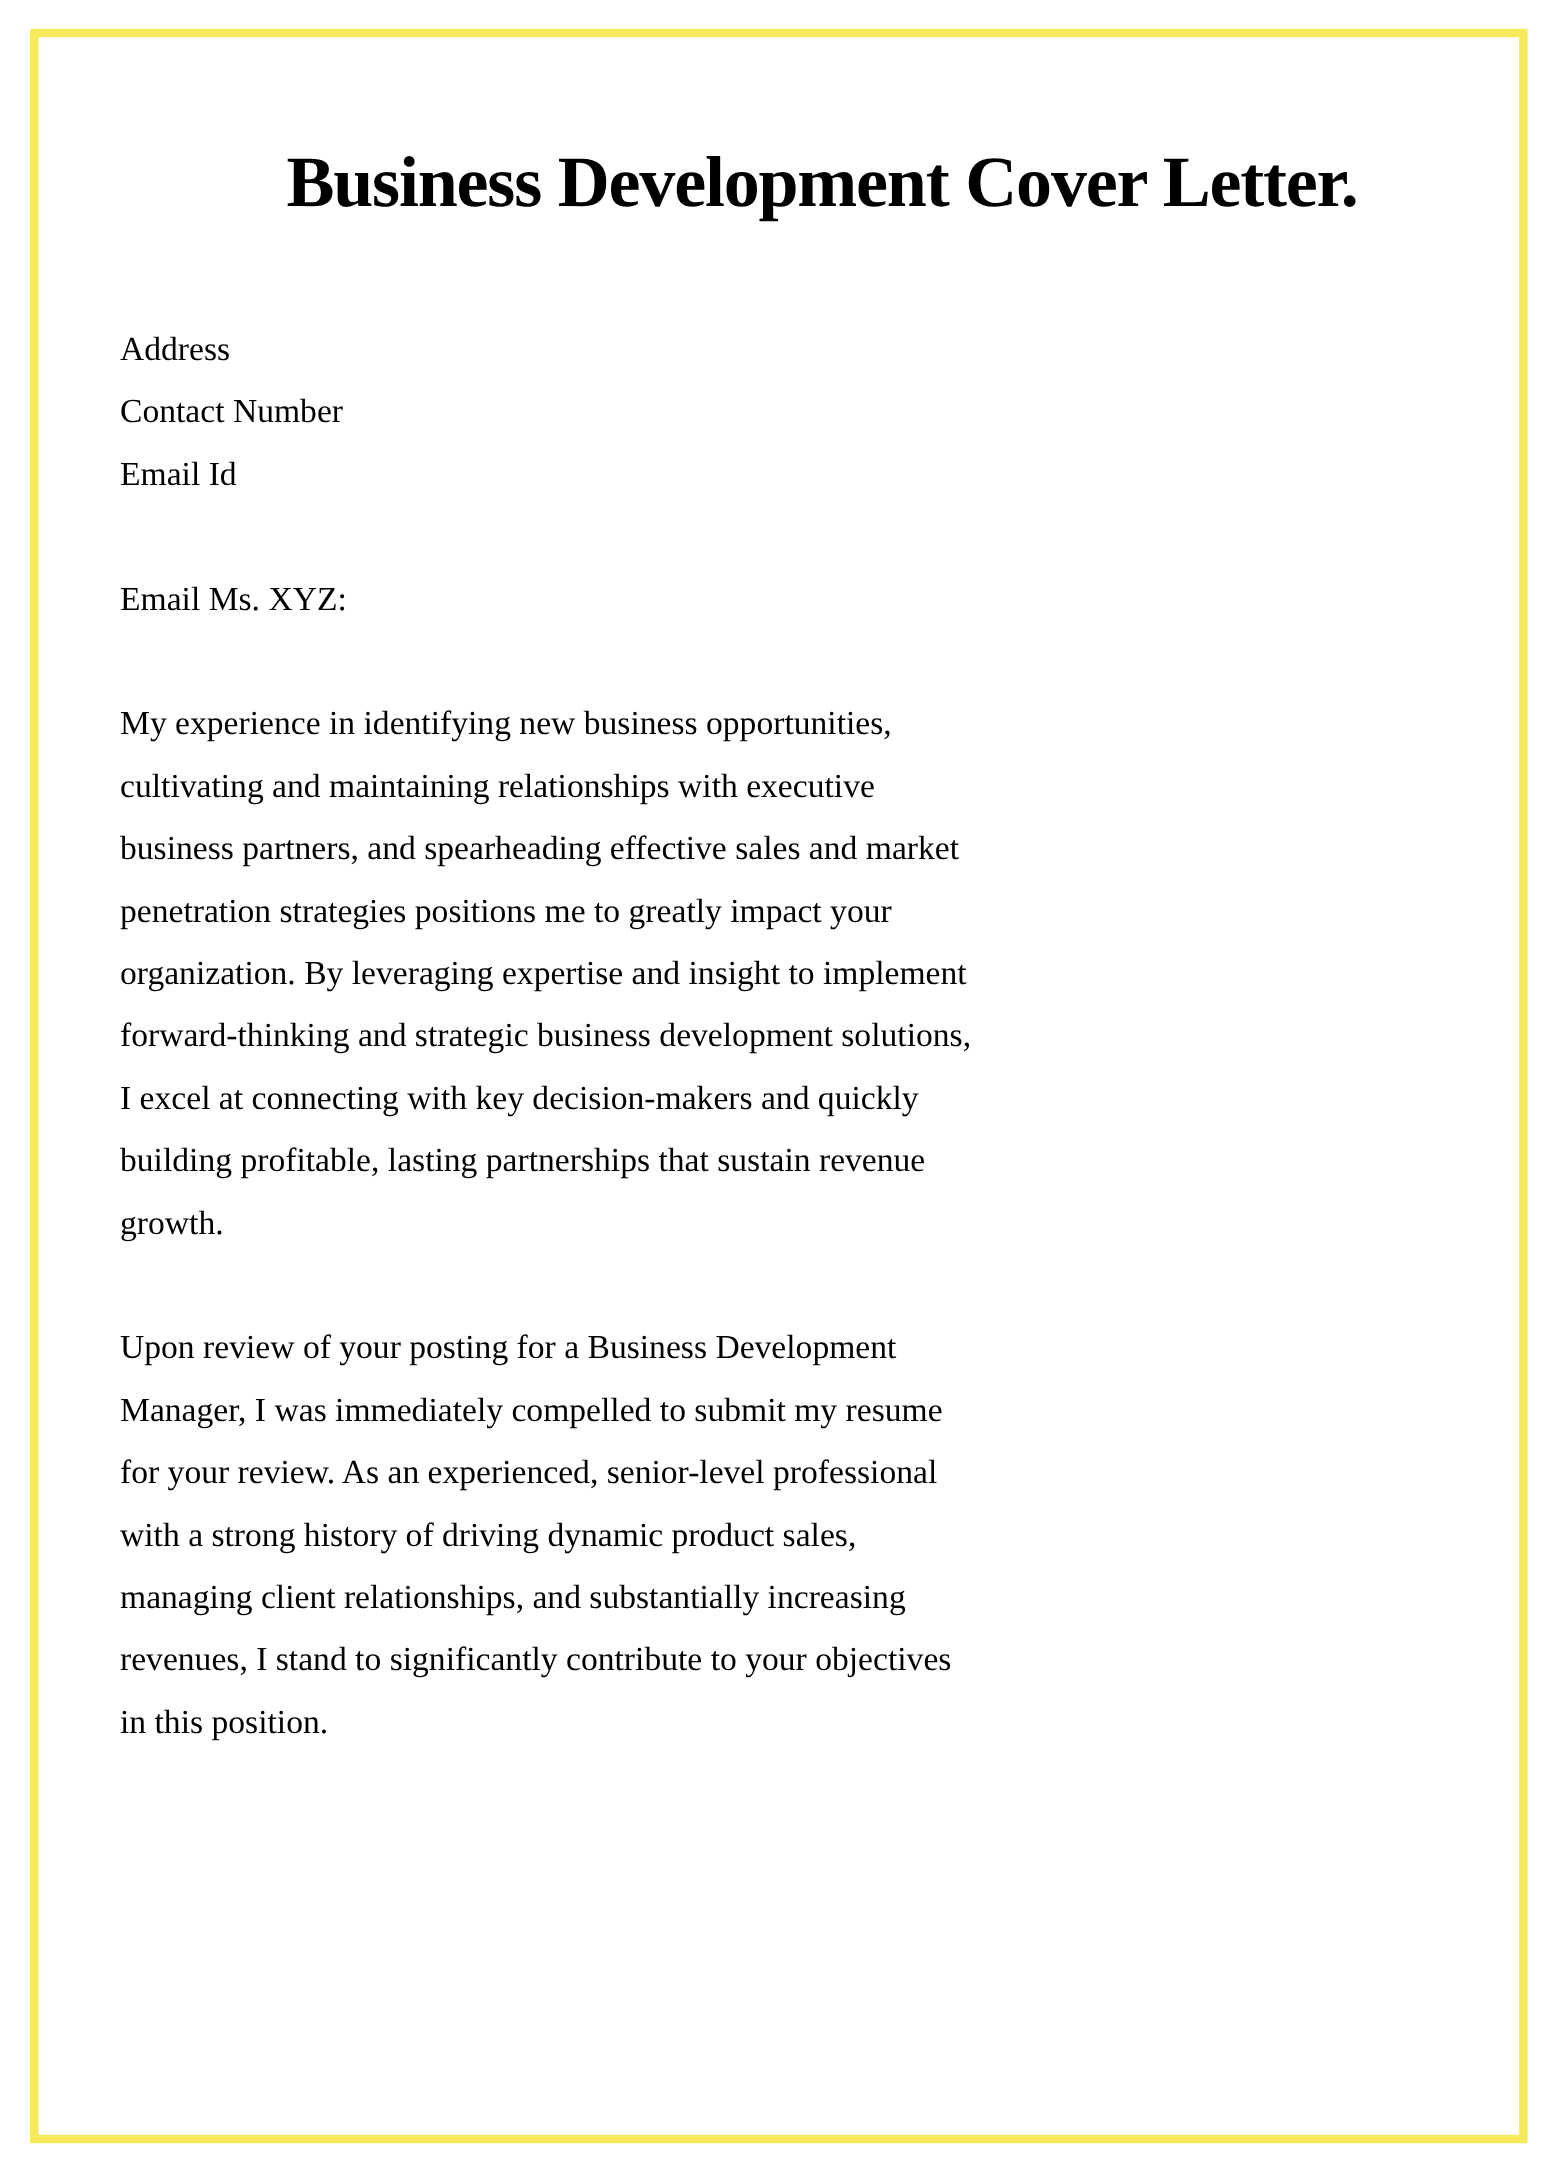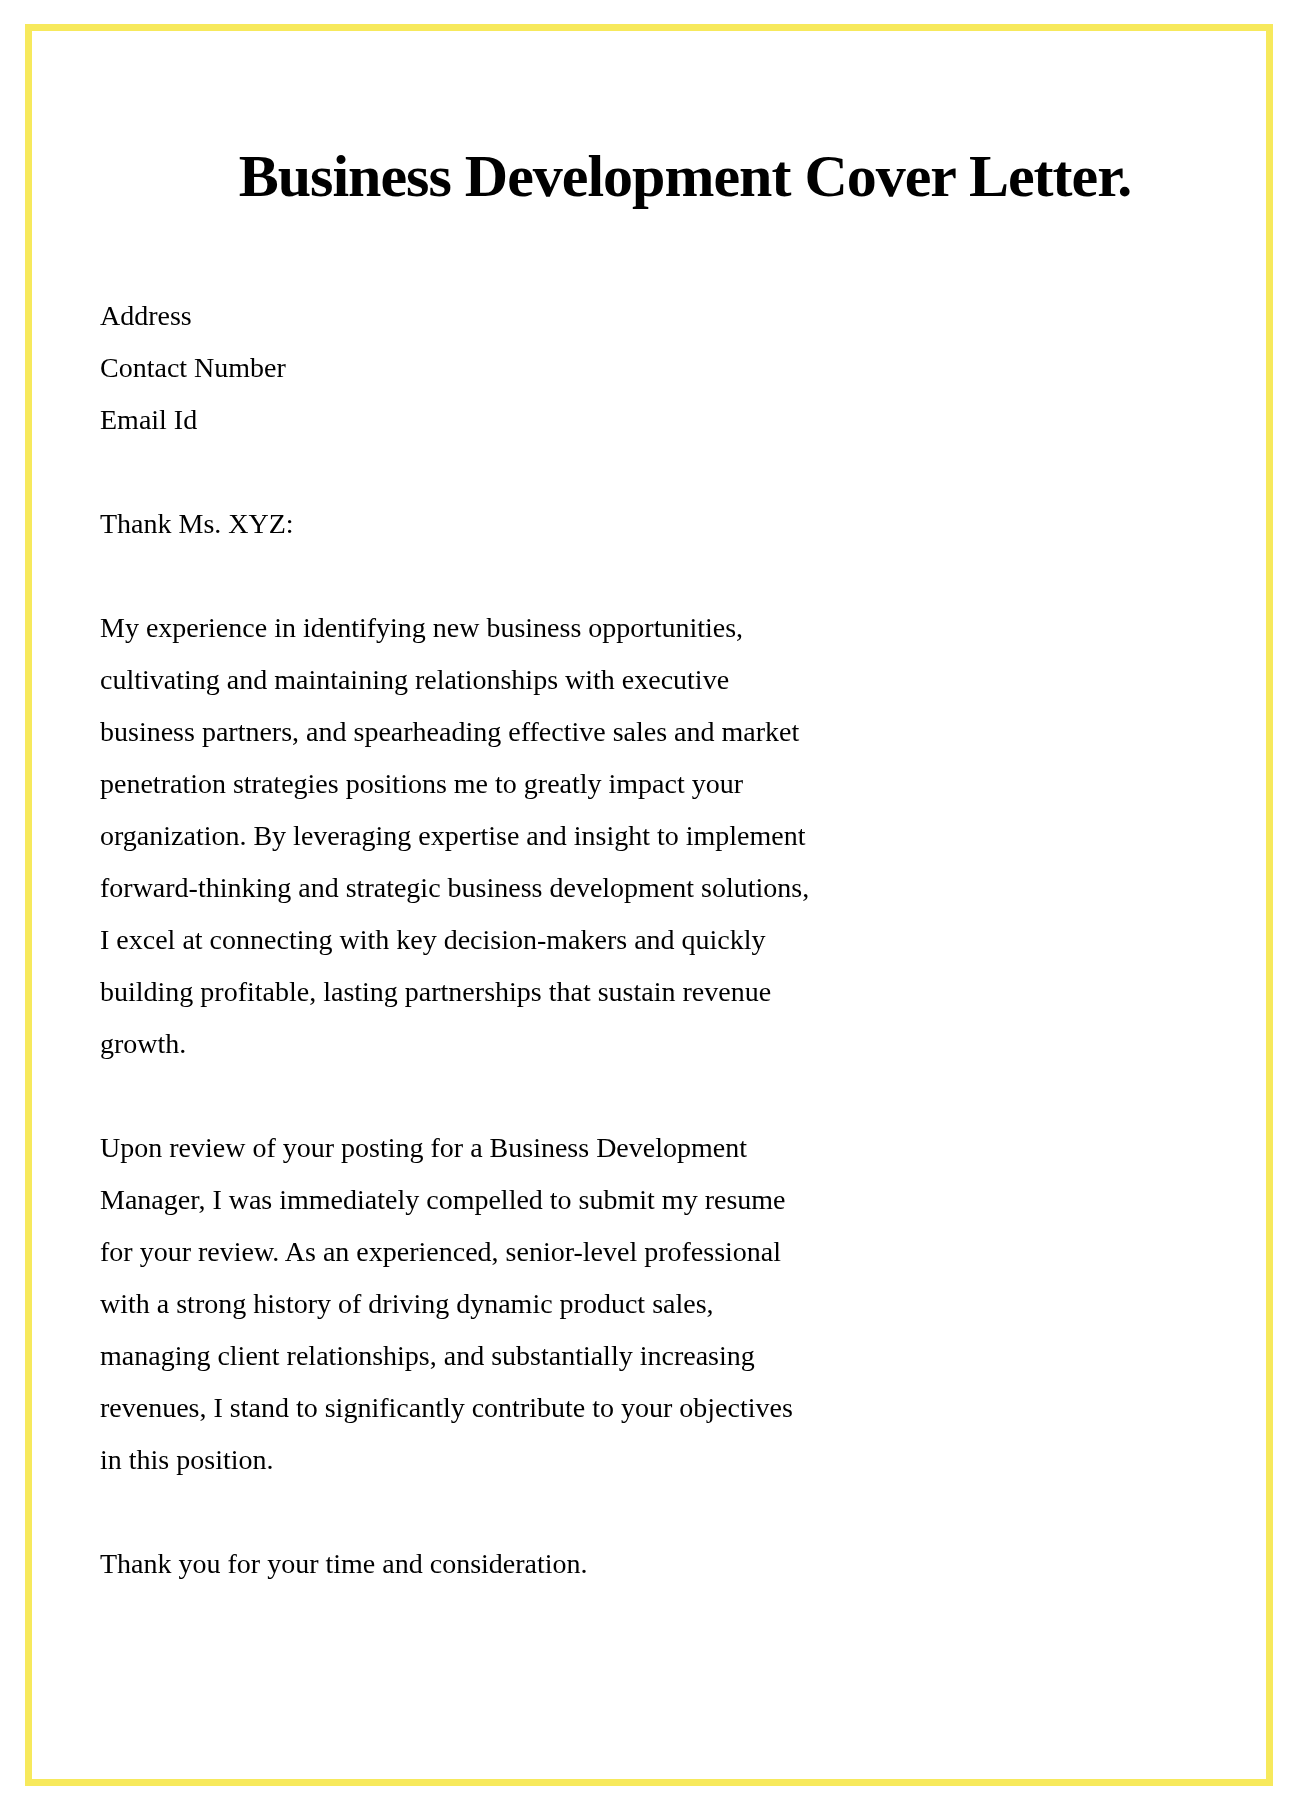--- a/index.html
+++ b/index.html
@@ -23,21 +23,20 @@
     height: 1762px;
     border: 7px solid #f7e95c;
     box-sizing: border-box;
     background: #ffffff;
   }
   .content {
     position: absolute;
     left: 100px;
     top: 0;
     width: 1170px;
-    margin-top: 24px;
   }
   .title {
     font-size: 60px;
     font-weight: bold;
     text-align: center;
     line-height: 72px;
     letter-spacing: -1px;
     margin: 116px 0 0 0;
   }
   .block {
@@ -56,37 +55,36 @@
 
 <div class="frame" style="border-color: rgb(247, 233, 92);"></div>
 
 <div class="content">
   <h1 class="title">Business Development Cover Letter.</h1>
 
   <p class="block contact">Address
 Contact Number
 Email Id</p>
 
-  <p class="block salutation">Thank Ms. XYZ:</p>
+  <p class="block salutation">Email Ms. XYZ:</p>
 
   <p class="block para">My experience in identifying new business opportunities,
 cultivating and maintaining relationships with executive
 business partners, and spearheading effective sales and market
 penetration strategies positions me to greatly impact your
 organization. By leveraging expertise and insight to implement
 forward-thinking and strategic business development solutions,
 I excel at connecting with key decision-makers and quickly
 building profitable, lasting partnerships that sustain revenue
 growth.</p>
 
   <p class="block para">Upon review of your posting for a Business Development
 Manager, I was immediately compelled to submit my resume
 for your review. As an experienced, senior-level professional
 with a strong history of driving dynamic product sales,
 managing client relationships, and substantially increasing
 revenues, I stand to significantly contribute to your objectives
 in this position.</p>
 
-  <p class="block para">Thank you for your time and consideration.</p>
 
   <div class="closing-wrap">
   </div>
 </div>
 
 </body></html>

